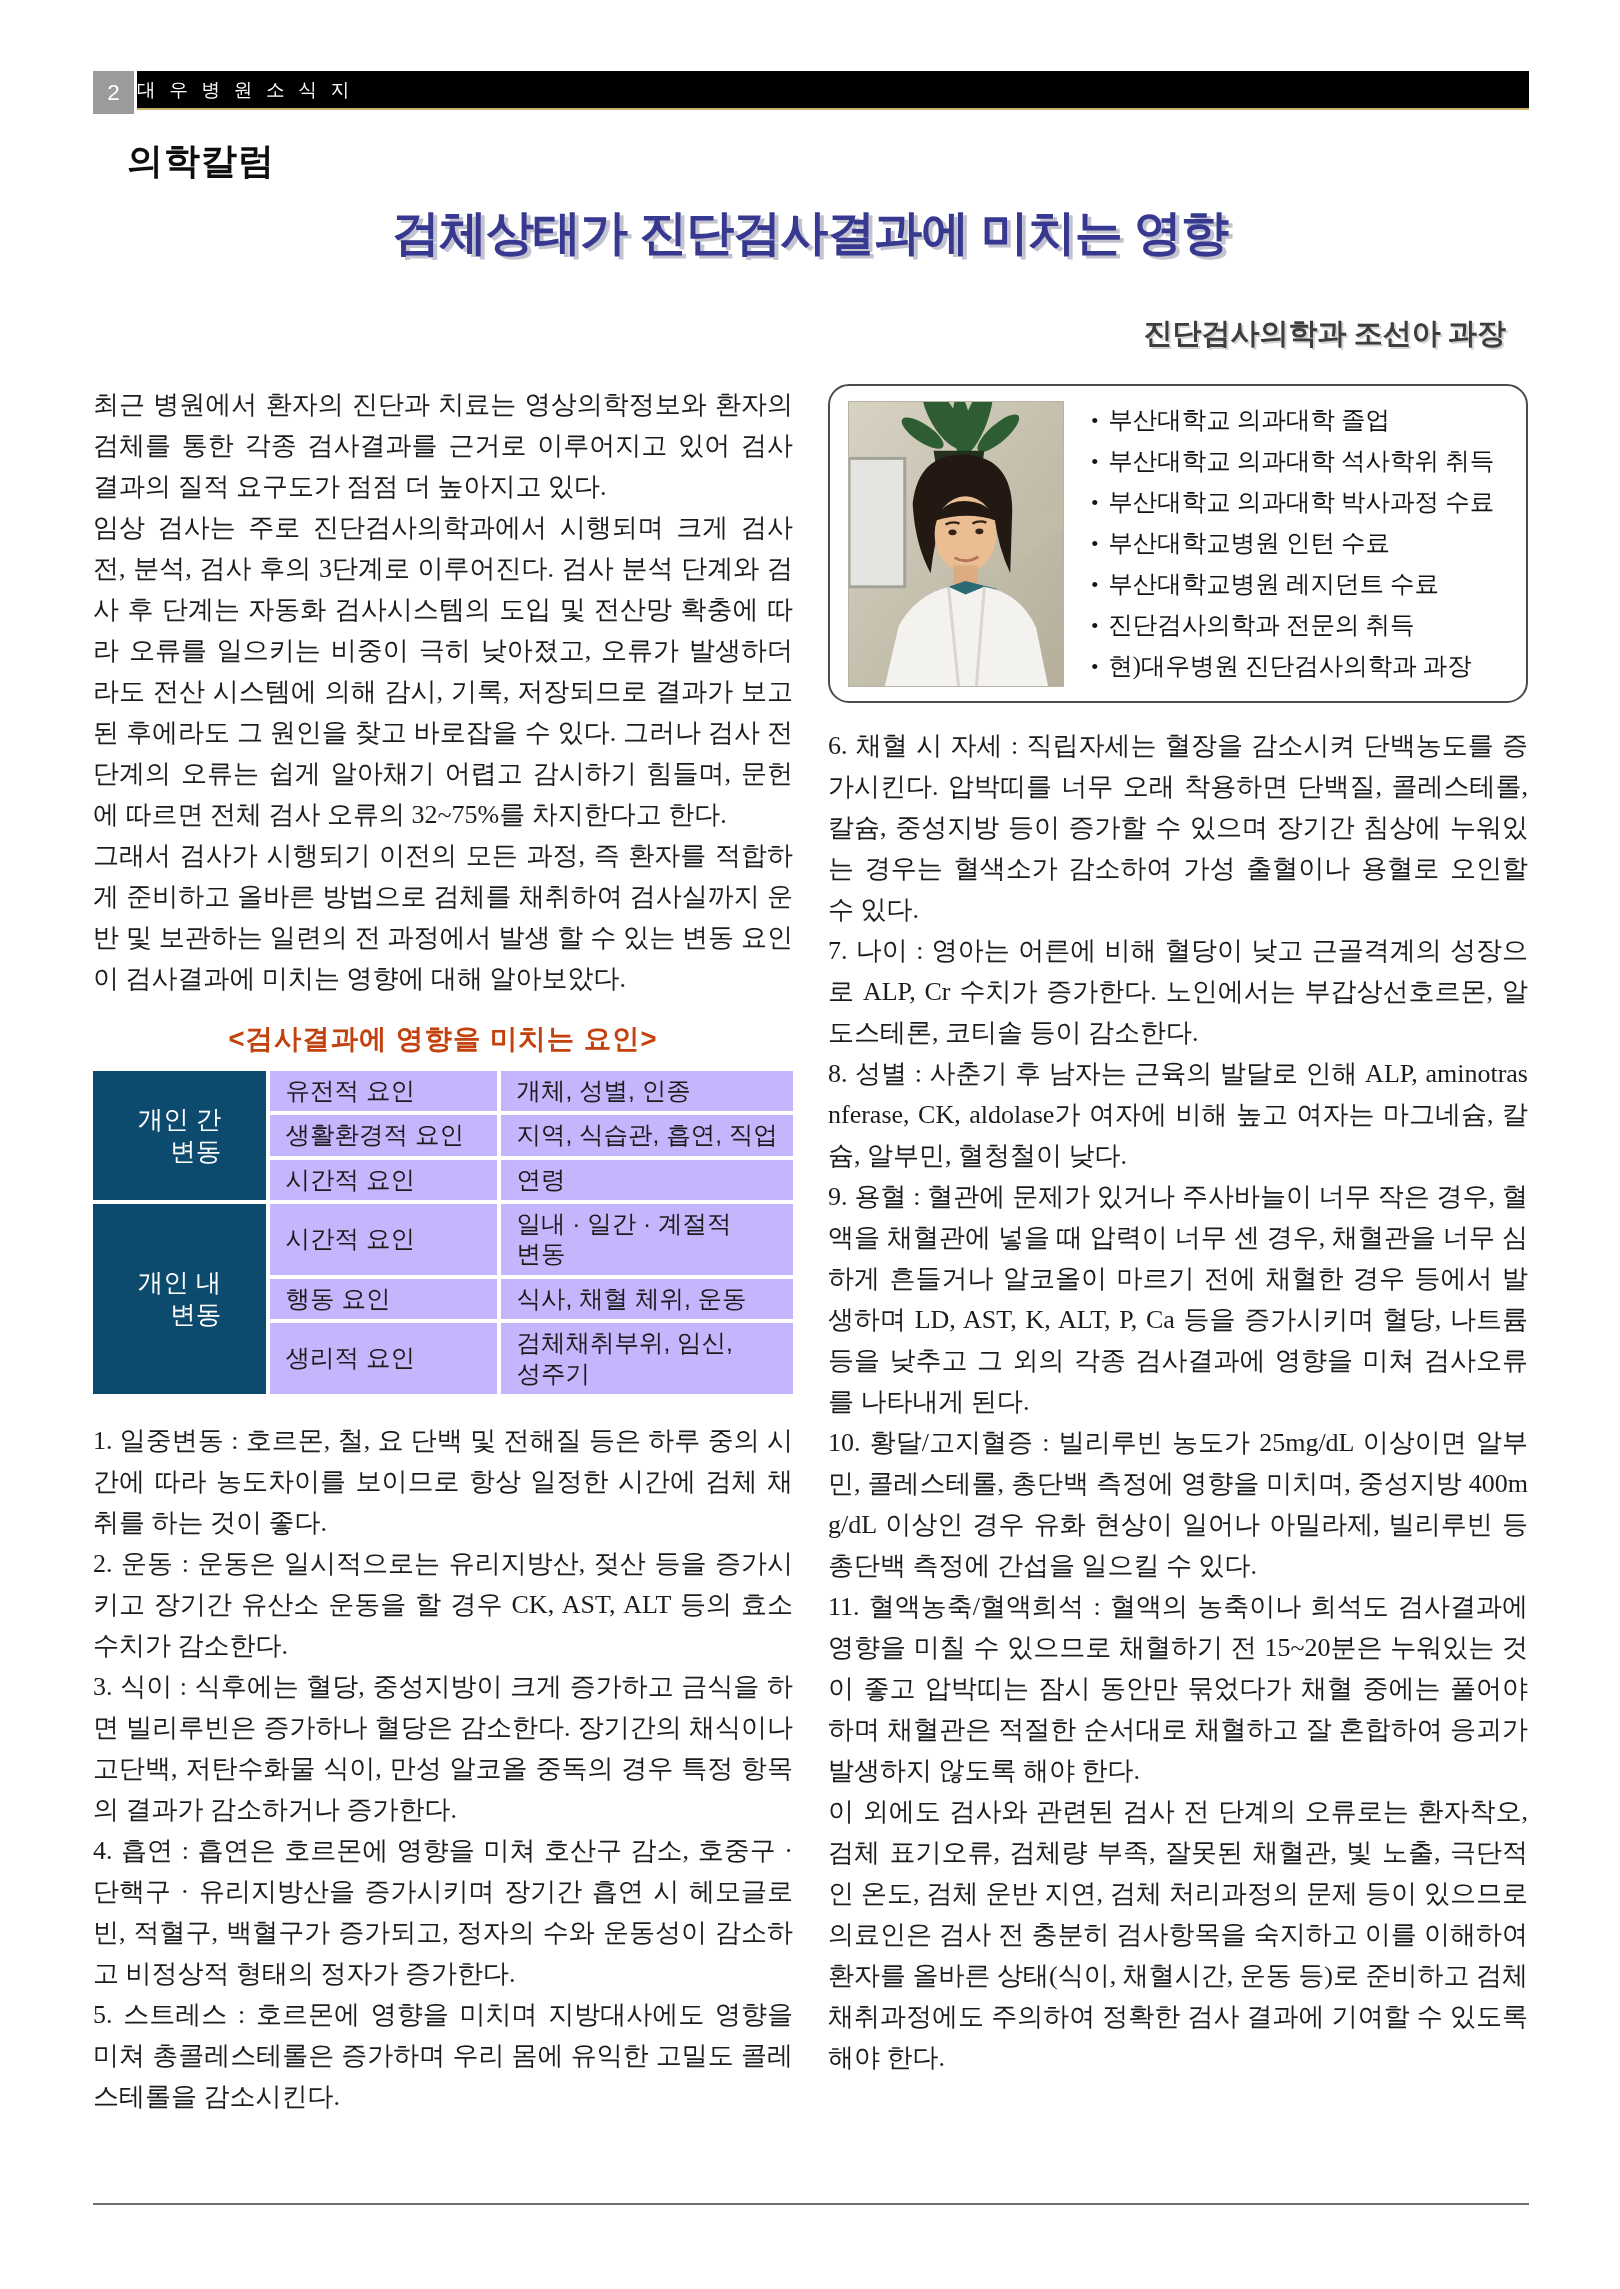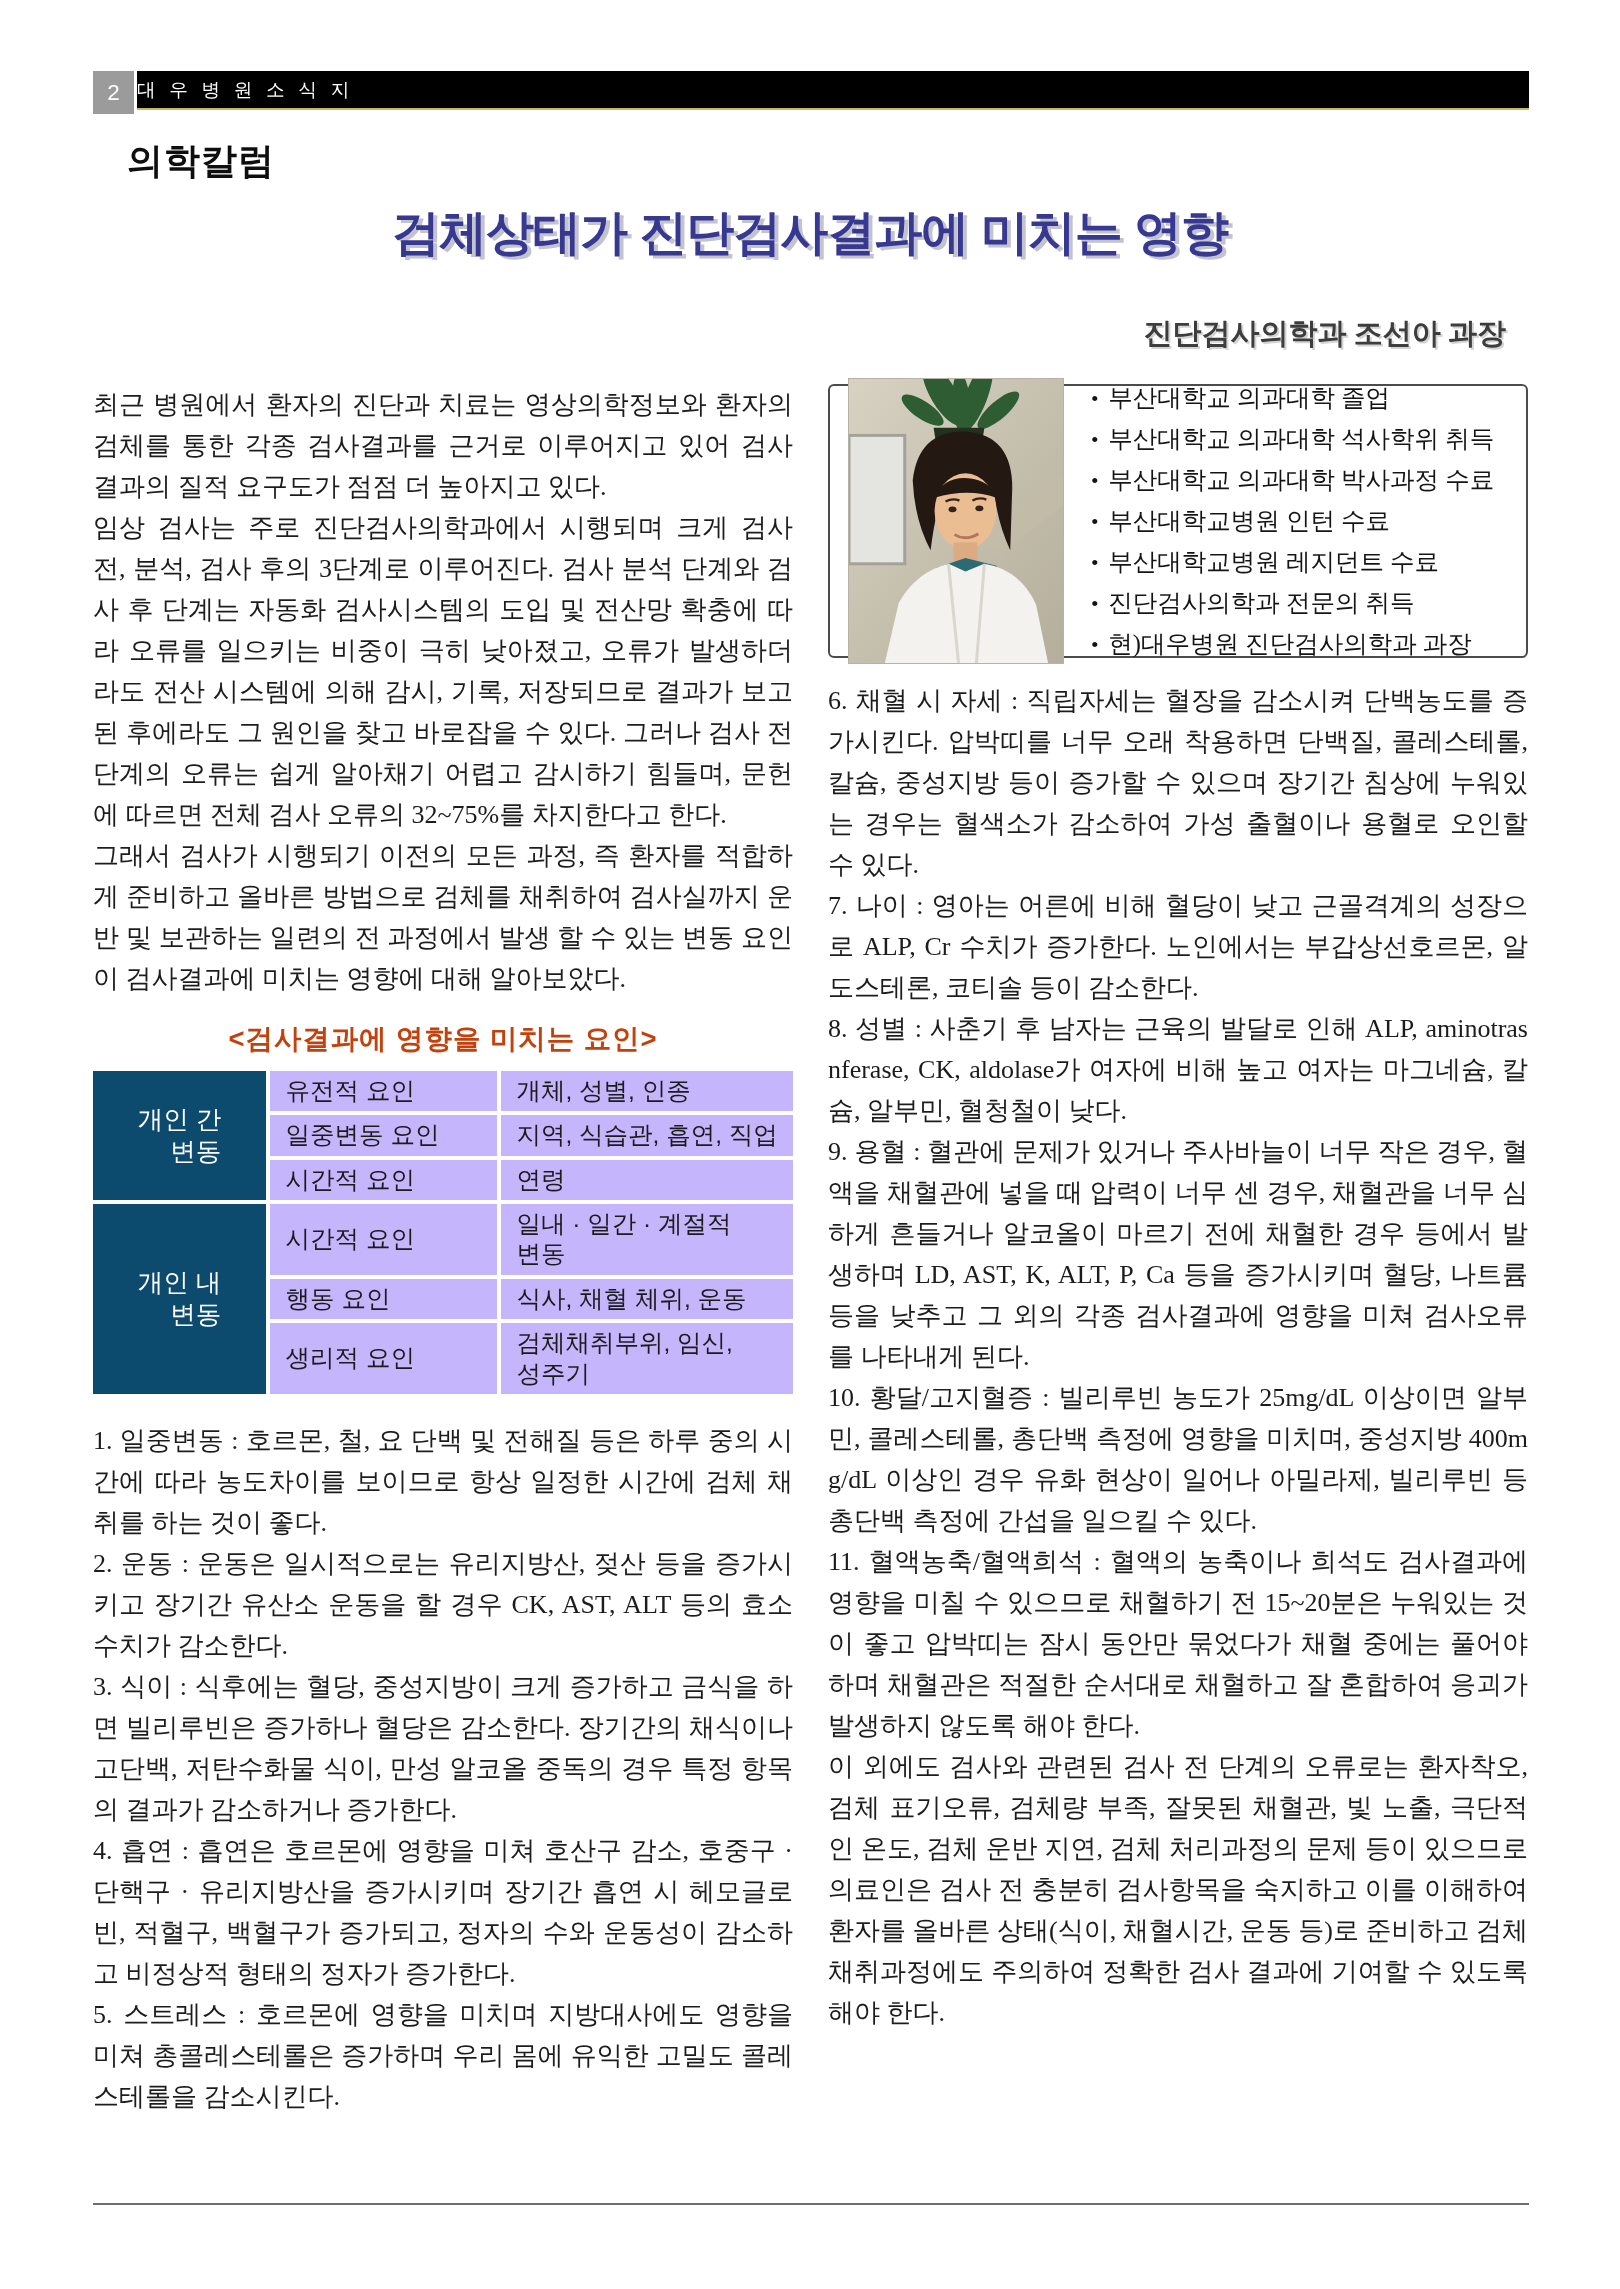--- a/index.html
+++ b/index.html
@@ -22,21 +22,21 @@
                  color:#37388f;letter-spacing:-1px;text-shadow:3.9px 2.9px 0 #c3c3cf;white-space:nowrap;}
   .byline{position:absolute;top:314px;right:114px;font-family:Liberation Serif, serif;
           font-size:29px;font-weight:800;color:#3d3d3d;text-shadow:2px 2px 0 #d4d4d4;}
 
   
   .columns{position:absolute;top:384px;left:93px;right:91px;display:flex;gap:35px;}
   .col{width:700px;font-size:26px;line-height:41px;text-align:justify;word-break:break-all;}
   .col p{margin:0;}
 
   
-  .profile-box{box-sizing:border-box;height:274px;border:2.9px solid #4c4c4c;border-radius:6px;
+  .profile-box{box-sizing:border-box;height:319px;border:2.9px solid #4c4c4c;border-radius:21px;
                padding:15.7px 17.6px;display:flex;gap:27.4px;margin-bottom:21.6px;align-items:center;}
   .photo{width:214px;height:284px;flex:none;display:block;border:1px solid #b5b2a6;}
   .credentials{list-style:none;margin:0;padding:0;font-size:24.5px;line-height:40px;color:#141414;}
   .cred-bullet{margin-right:9.8px;font-size:21.6px;}
 
   
   .table-title{text-align:center;font-family:"Liberation Sans",sans-serif;font-size:27.4px;
                font-weight:600;margin:23.5px 0 15.7px;color:#c2410c;letter-spacing:1px;line-height:1.2;}
   .factors-table{display:grid;grid-template-columns:173px 227px 1fr;gap:3.9px;
                  font-family:"Liberation Sans",sans-serif;font-size:24.5px;line-height:1.25;
@@ -76,21 +76,21 @@
       <p>임상 검사는 주로 진단검사의학과에서 시행되며 크게 검사 전, 분석, 검사 후의 3단계로 이루어진다. 검사 분석 단계와 검사 후 단계는 자동화 검사시스템의 도입 및 전산망 확충에 따라 오류를 일으키는 비중이 극히 낮아졌고, 오류가 발생하더라도 전산 시스템에 의해 감시, 기록, 저장되므로 결과가 보고된 후에라도 그 원인을 찾고 바로잡을 수 있다. 그러나 검사 전 단계의 오류는 쉽게 알아채기 어렵고 감시하기 힘들며, 문헌에 따르면 전체 검사 오류의 32~75%를 차지한다고 한다.</p>
       <p>그래서 검사가 시행되기 이전의 모든 과정, 즉 환자를 적합하게 준비하고 올바른 방법으로 검체를 채취하여 검사실까지 운반 및 보관하는 일련의 전 과정에서 발생 할 수 있는 변동 요인이 검사결과에 미치는 영향에 대해 알아보았다.</p>
 
       <div class="table-title">&lt;검사결과에 영향을 미치는 요인&gt;</div>
 
       <div class="factors-table">
         <div class="t-label g1">개인 간
 변동</div>
         <div class="t-cell">유전적 요인</div>
         <div class="t-cell">개체, 성별, 인종</div>
-        <div class="t-cell">일중변동 요인</div>
+        <div class="t-cell">생활환경적 요인</div>
         <div class="t-cell">지역, 식습관, 흡연, 직업</div>
         <div class="t-cell">시간적 요인</div>
         <div class="t-cell">연령</div>
 
         <div class="t-label g2">개인 내
 변동</div>
         <div class="t-cell">시간적 요인</div>
         <div class="t-cell">일내 · 일간 · 계절적 변동</div>
         <div class="t-cell">행동 요인</div>
         <div class="t-cell">식사, 채혈 체위, 운동</div>

